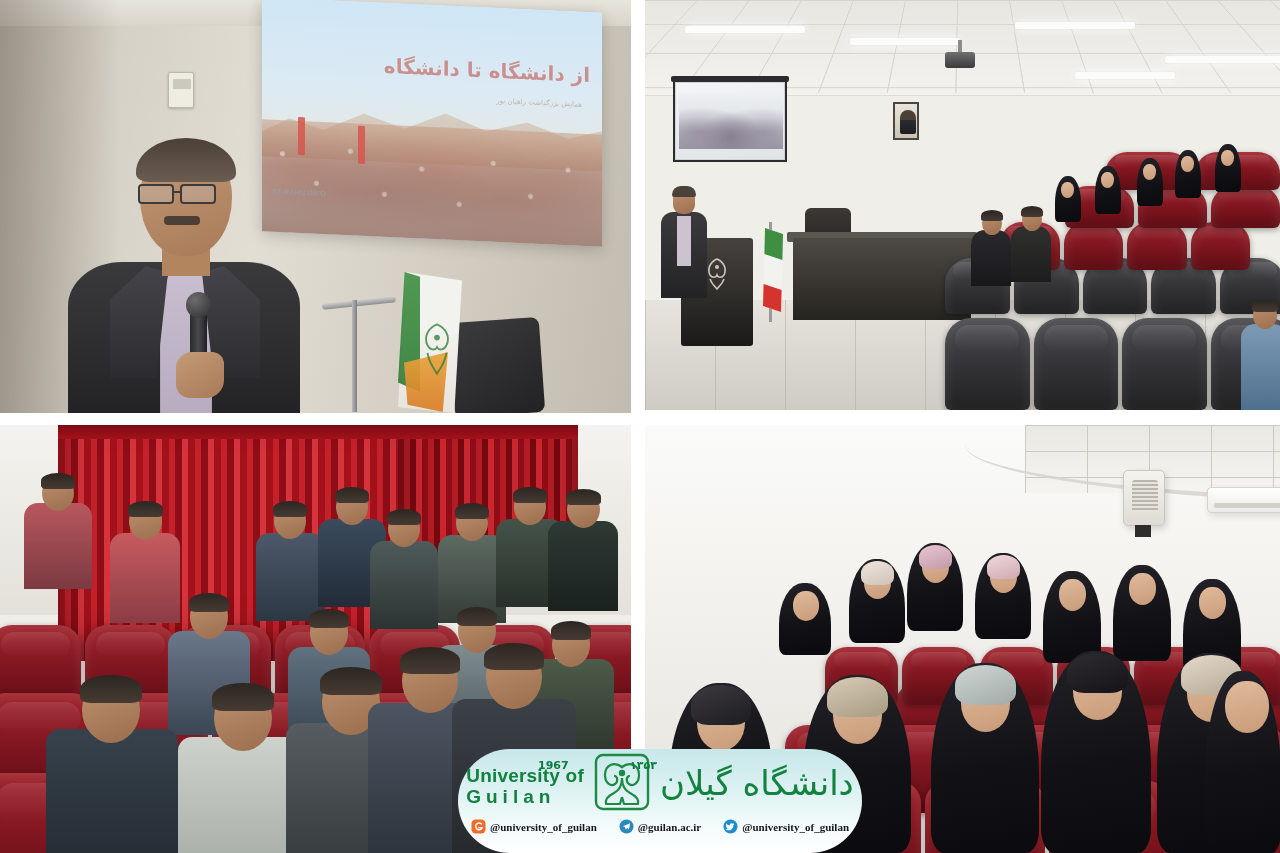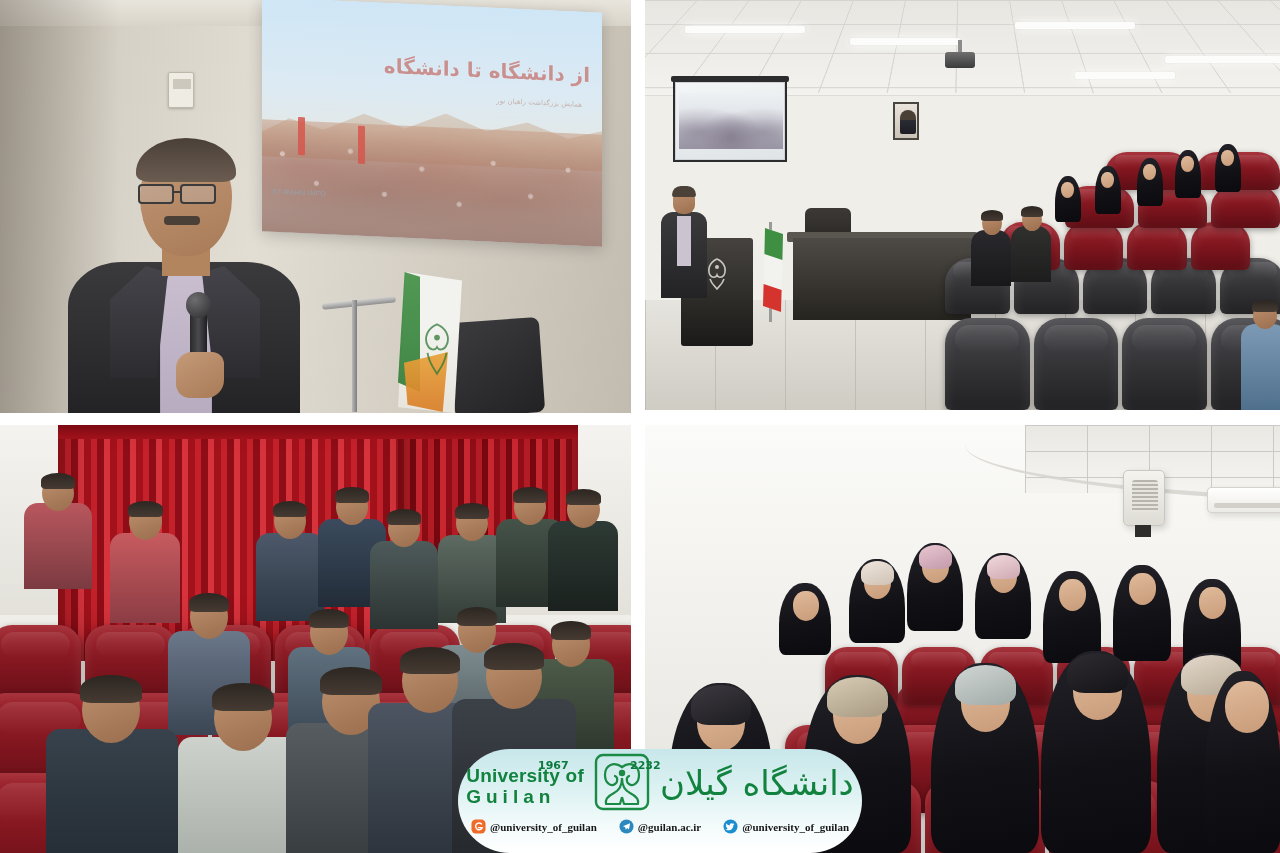--- a/index.html
+++ b/index.html
@@ -847,21 +847,21 @@
 
     <div class="chador" style="left:560px; top:246px; width:76px; height:182px;"></div>
     <div class="face" style="left:580px; top:256px; width:44px; height:52px;"></div>
   </div>
 
   <div class="watermark">
     <div class="wm-bg2"></div>
     <div class="wm-inner">
       <div class="wm-main">
         <div class="wm-year-left">1967</div>
-        <div class="wm-year-right">2232</div>
+        <div class="wm-year-right">۱۳۵۳</div>
 
         <div class="wm-en">
           <span class="wm-univ">University of</span>
           <span class="wm-guilan">Guilan</span>
         </div>
 
         <div class="wm-emblem">
           <svg viewBox="0 0 56 58" width="56" height="58" aria-hidden="true">
             <rect x="2" y="2" width="52" height="54" rx="7" ry="7" fill="none" stroke="#1a8a45" stroke-width="2.4"></rect>
             <path d="M28 14 C20 8 11 12 11 22 C11 30 17 34 21 31 C24 29 24 24 21 23" fill="none" stroke="#1a8a45" stroke-width="2.2" stroke-linecap="round"></path>

